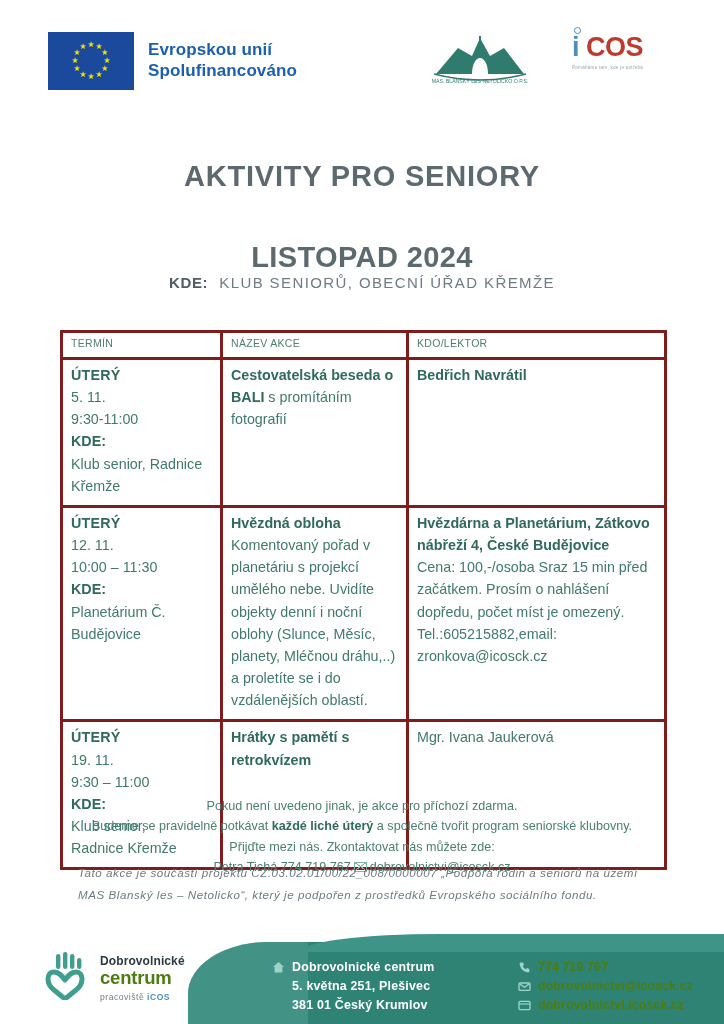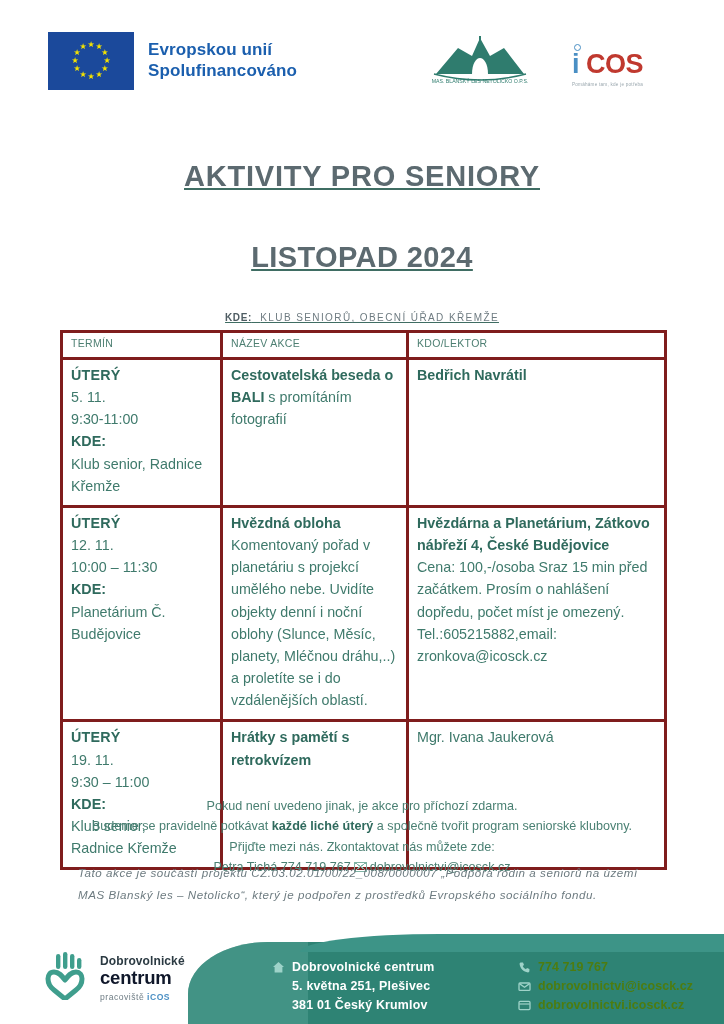--- a/index.html
+++ b/index.html
@@ -58,21 +58,21 @@
     left: 428px;
     top: 8px;
     width: 104px;
     height: 52px;
   }
   .mas-logo svg { display: block; }
 
   .icos-logo {
     position: absolute;
     left: 572px;
-    top: 25px;
+    top: 8px;
     text-align: left;
   }
   .icos-word {
     font-size: 27px;
     font-weight: bold;
     letter-spacing: -.5px;
     line-height: 1;
   }
   .icos-i { color: #4a8fc4; }
   .icos-cos { color: #c0392f; }
@@ -92,39 +92,37 @@
     left: 2px; top: -5px;
   }
 
   
   .headings {
     position: absolute;
     top: 160px;
     left: 0;
     width: 724px;
     text-align: center;
-    text-decoration: underline;
   }
   .title-main {
     font-size: 29px;
     font-weight: bold;
     letter-spacing: .8px;
     color: #5c6a70;
     margin: 0 0 10px 0;
   }
   .title-sub {
     font-size: 29px;
     font-weight: bold;
     letter-spacing: .4px;
     color: #5c6a70;
     margin: 48px 0 0 0;
   }
   .title-place {
-    margin-top: 38px;
-    font-size: 10px;
+    font-size: 15px;
     letter-spacing: 1.4px;
     color: #6e7b81;
   }
   .title-place .kde-lbl {
     font-weight: bold;
     color: #4f5d63;
     letter-spacing: .6px;
   }
 
   
@@ -295,21 +293,21 @@
   .dc-l1 {
     font-size: 12px;
     font-weight: bold;
     color: #2b3a42;
     letter-spacing: .1px;
     line-height: 1.1;
   }
   .dc-l2 {
     font-size: 18.5px;
     font-weight: bold;
-    color: #0f172a;
+    color: #4d7c0f;
     letter-spacing: -.2px;
     line-height: 1.05;
   }
   .dc-l3 {
     font-size: 8.6px;
     color: #6f7d85;
     letter-spacing: .5px;
     margin-top: 4px;
   }
   .dc-l3 .icos-s { color: #4a8fc4; font-weight: bold; }

